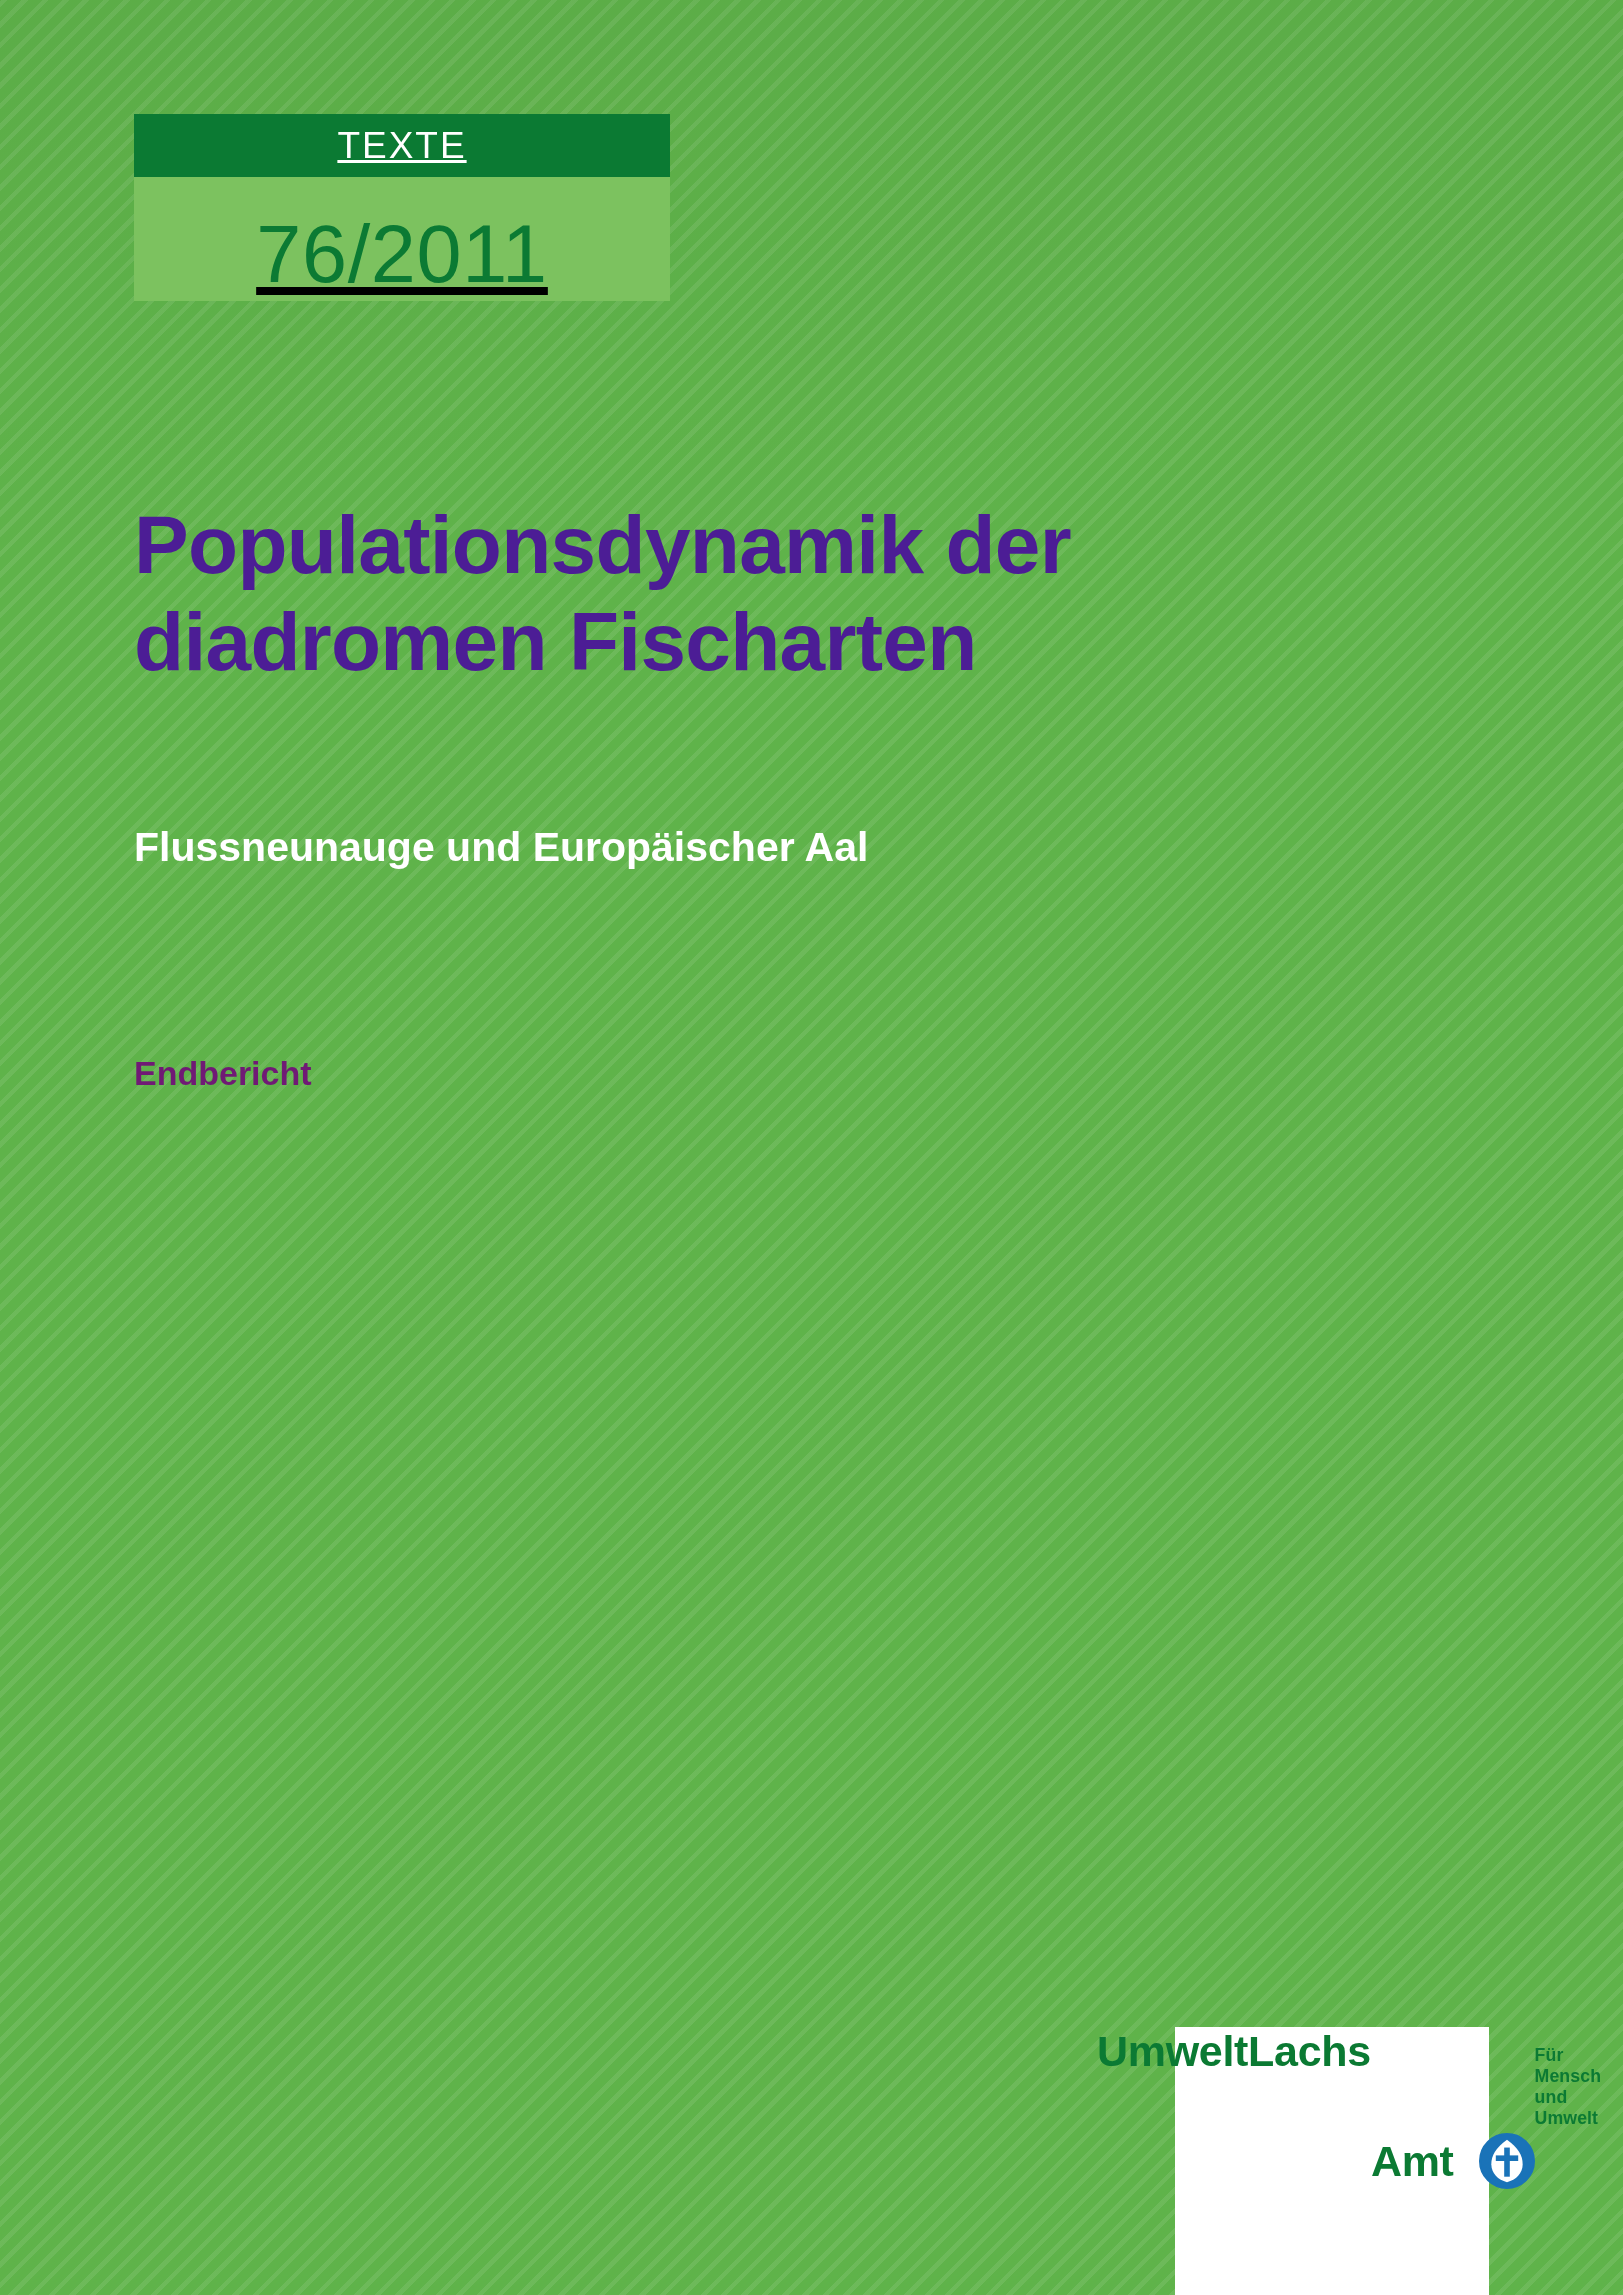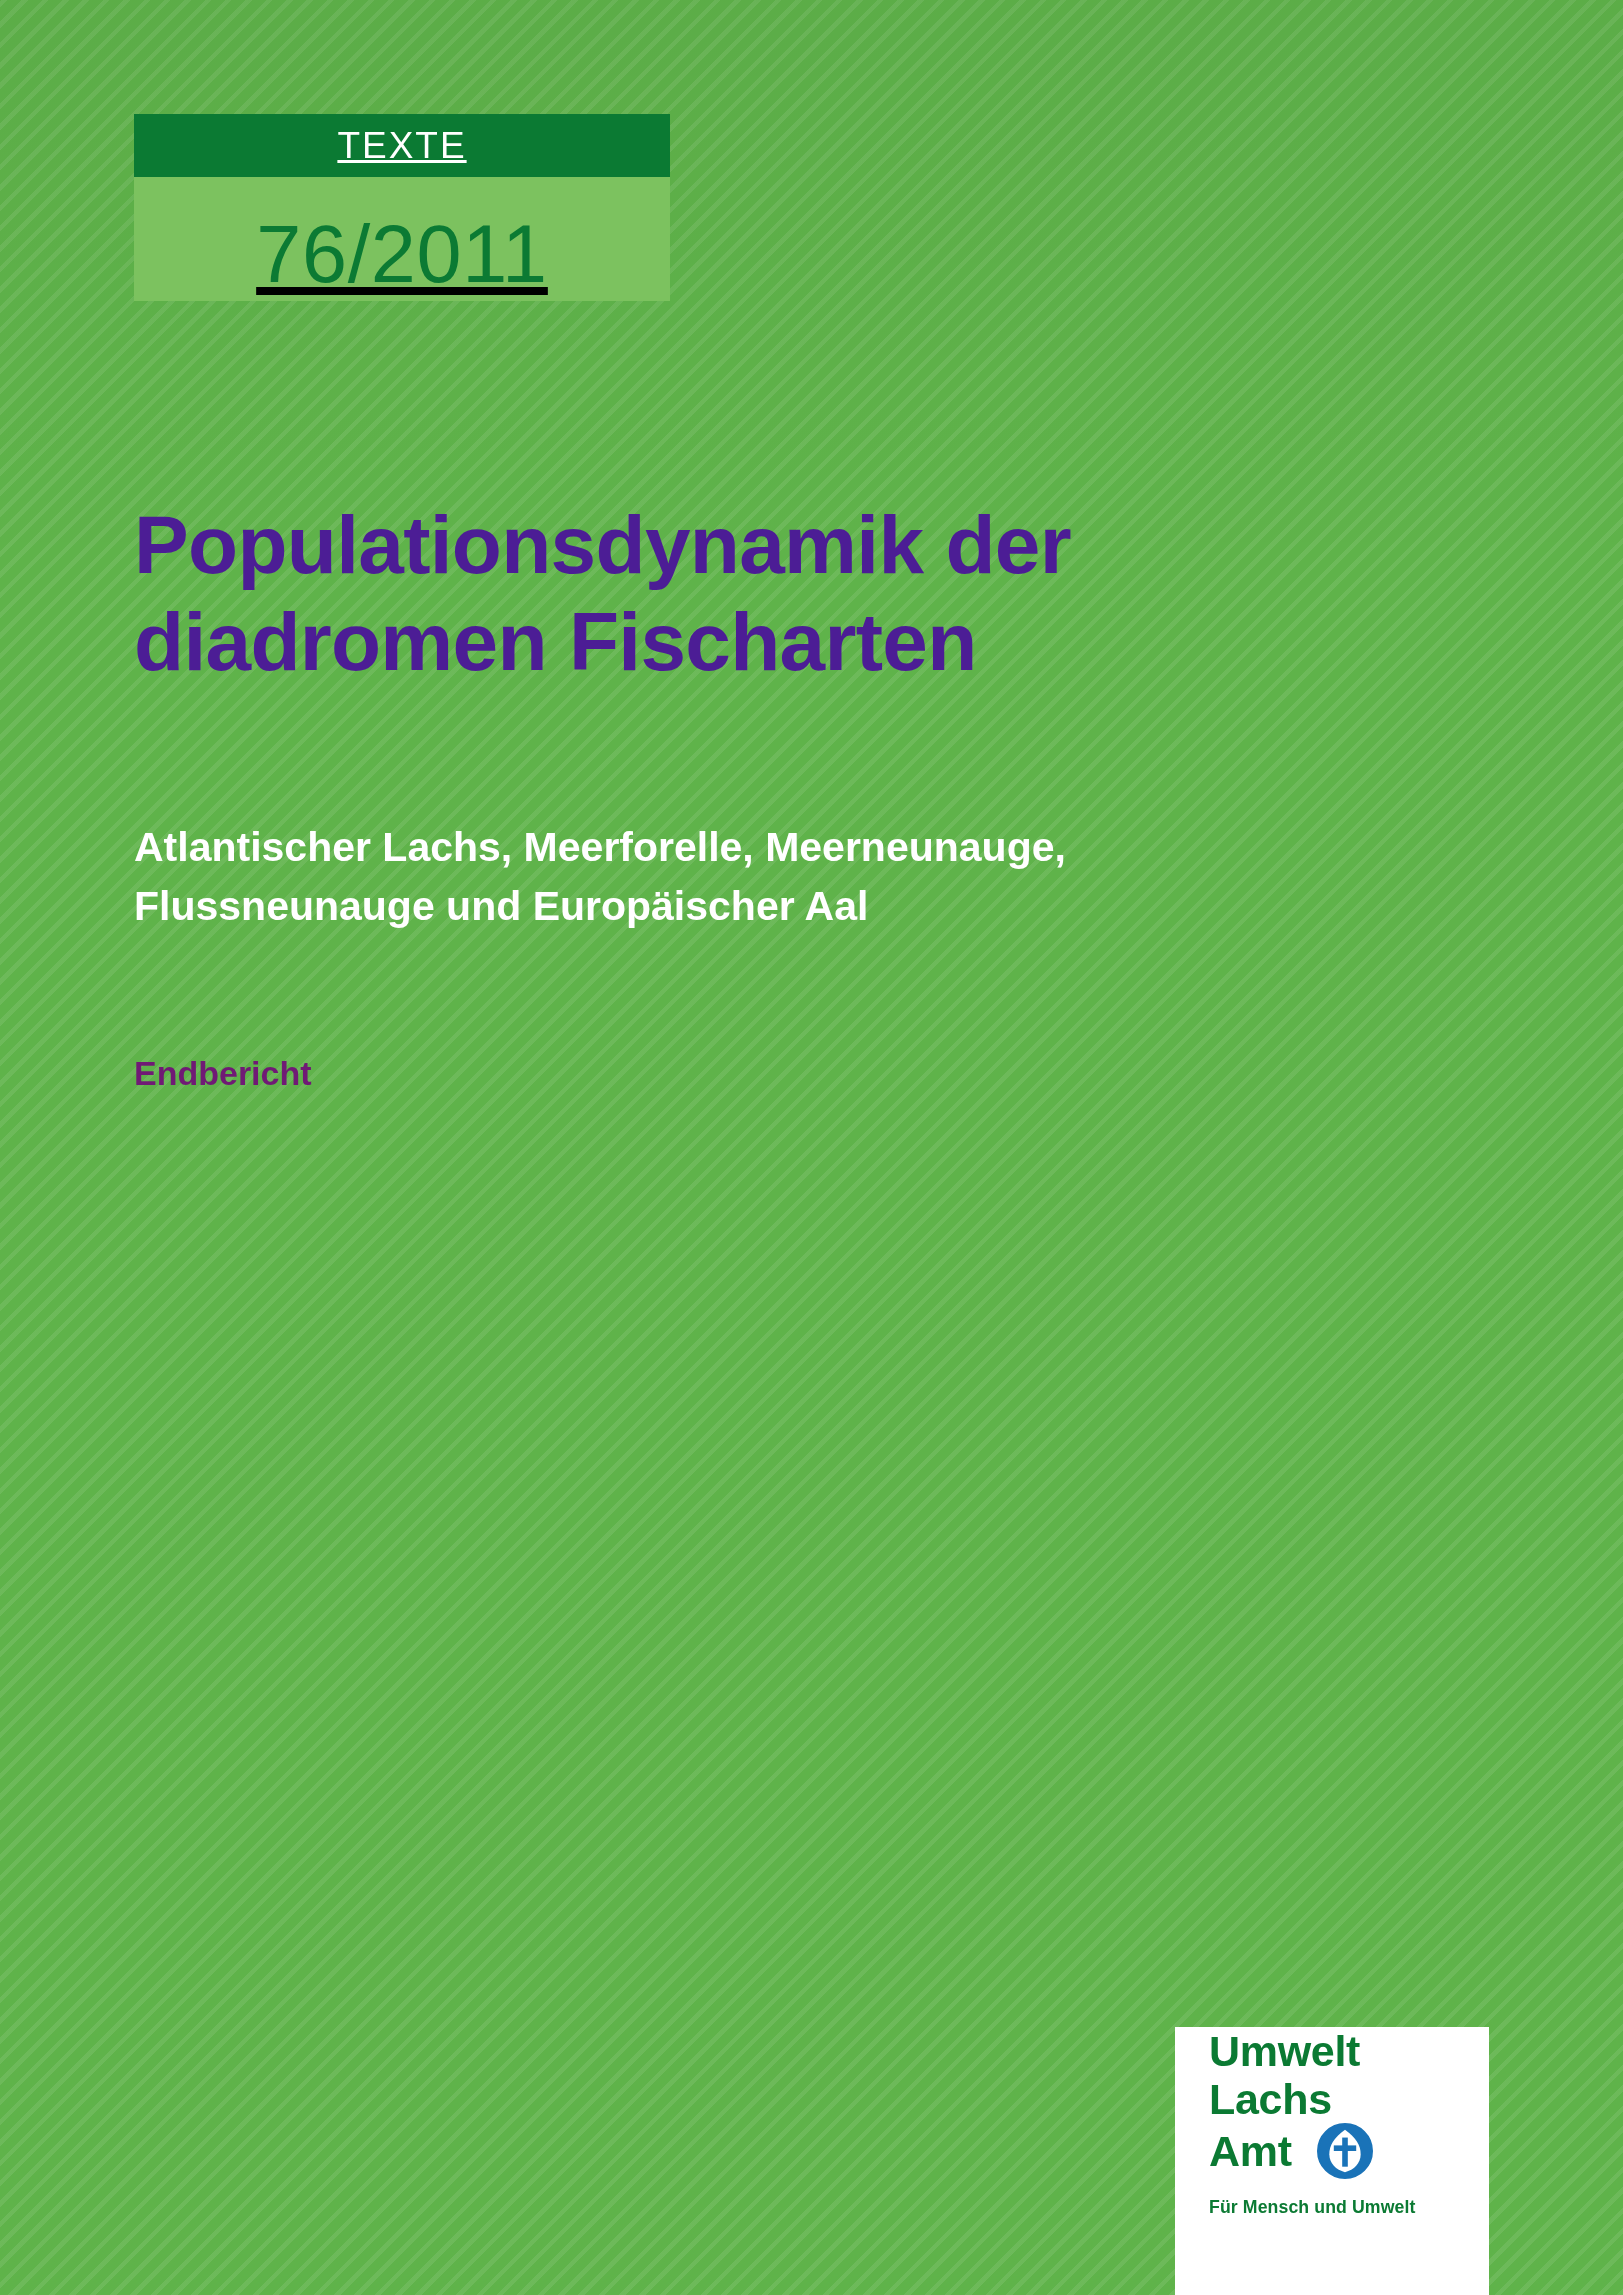--- a/index.html
+++ b/index.html
@@ -107,21 +107,22 @@
 
   
   .logo-box {
     position: absolute;
     right: 134px;
     bottom: 0px;
     width: 314px;
     height: 268px;
     background: #ffffff;
     display: flex;
-    flex-direction: column;
+    flex-direction: row;
+    justify-content: center;
     padding: 0 0 0 34px;
     box-sizing: border-box;
   }
   .logo-word {
     color: #0b7a33;
     font-size: 43px;
     font-weight: bold;
     line-height: 1.12;
     letter-spacing: -0.3px;
   }
@@ -155,21 +156,20 @@
       <span>TEXTE</span>
     </div>
     <div class="issue-bar">
       <span>76/2011</span>
     </div>
   </div>
 
   <div class="title">Populationsdynamik der diadromen Fischarten</div>
 
   <div class="subtitle">
-    <div>Atlantischer Lachs, Meerforelle, Meerneunauge,</div>
     <div>Flussneunauge und Europäischer Aal</div>
   </div>
 
   <div class="report-type">Endbericht</div>
 
   <div class="logo-box">
     <div class="logo-word">Umwelt</div>
     <div class="logo-word">Lachs</div>
     <div class="logo-amt-row">
       <div class="logo-word">Amt</div>

